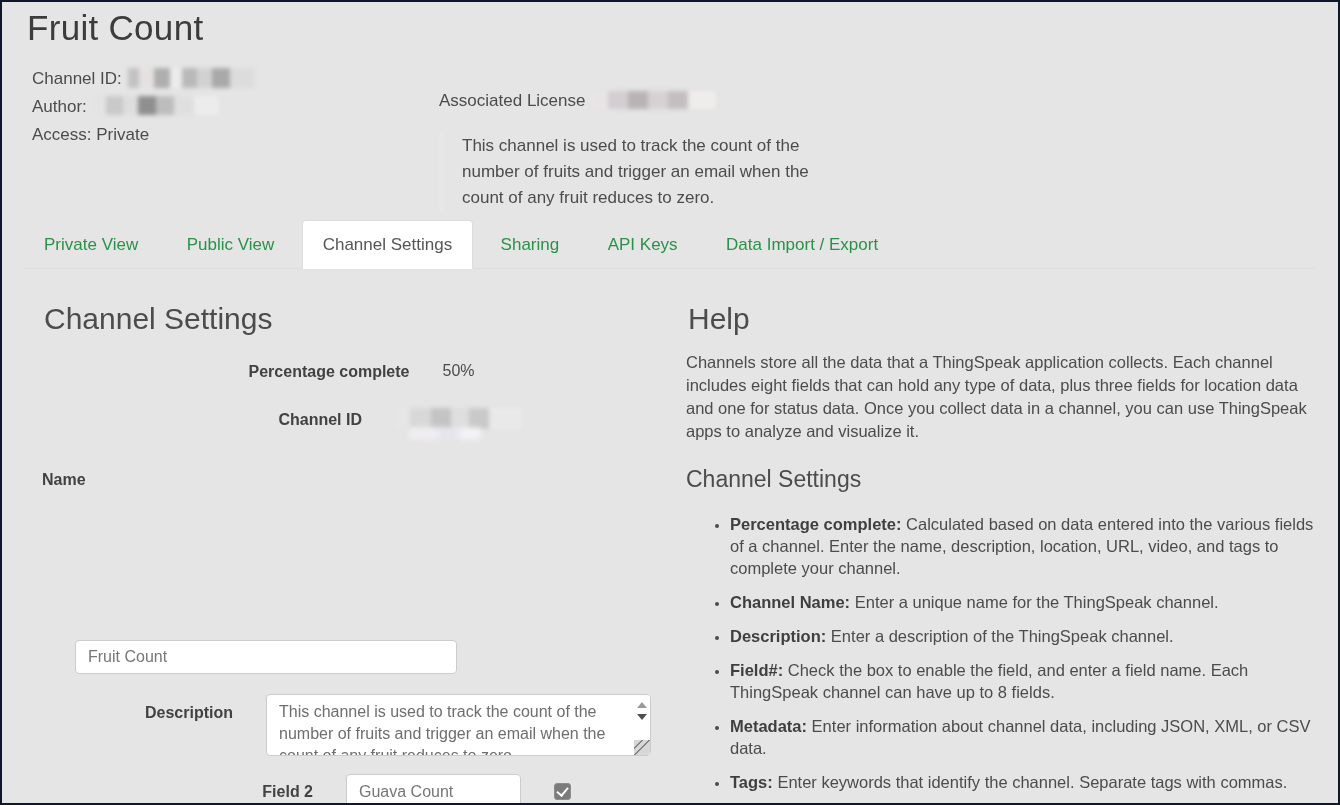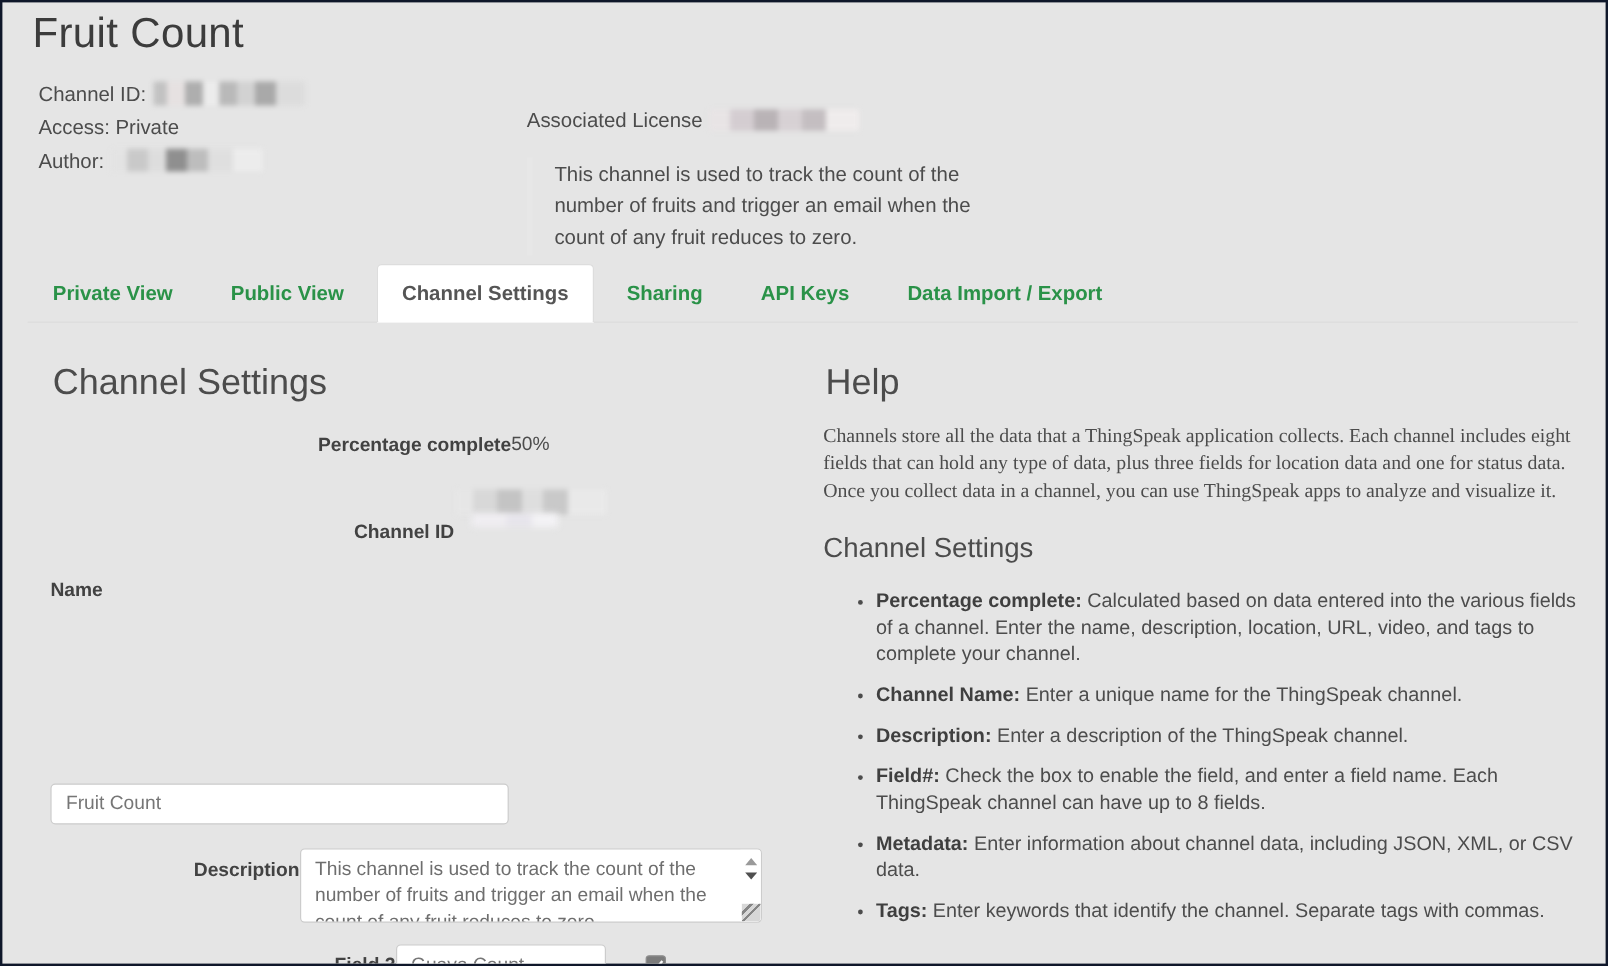--- a/index.html
+++ b/index.html
@@ -35,21 +35,20 @@
     filter:blur(3px); background:linear-gradient(90deg,#f0eef2 0 40%,#e7e5ec 40% 70%,#f4f3f6 70% 100%); }
   blockquote.channel-quote {
     margin:14px 0 0 0; padding:2px 0 2px 18px; border-left:5px solid #e7e7e7;
     width:380px; font-size:17px; line-height:26px; color:#4c4c4c;
   }
 
   
   .tabs {
     position:absolute; left:21px; right:23px; top:218px; height:49px;
     border-bottom:1px solid #ddd;
-    font-weight:bold;
   }
   .tab {
     display:inline-block; padding:13px 20px 12px; margin:0 2px -1px 0;
     font-size:17px; color:#2a9248; text-decoration:none; cursor:pointer;
     border:1px solid transparent; border-radius:4px 4px 0 0; line-height:22px;
   }
   .tab.active {
     background:#fff; color:#555; border-color:#ddd; border-bottom-color:#fff;
   }
 
@@ -57,24 +56,24 @@
   .left-col  { position:absolute; left:40px;  top:290px; width:622px; }
   .right-col { position:absolute; left:684px; top:290px; width:632px; }
   h2.section-heading { margin:10px 0 26px 2px; font-size:30px; font-weight:300; color:#4c4c4c; line-height:34px; }
 
   
   .form-row { display:flex; align-items:flex-start;justify-content:center; }
   .form-label {
     flex:0 0 178px; text-align:right; font-weight:bold; font-size:16px;
     color:#424242; line-height:20px;
   }
-  .form-value { font-size:16px; }
+  .form-value { margin-left:33px; font-size:16px; }
   .row-pc { margin-bottom:26px; }
   .row-cid { margin-bottom:21px; }
-  .row-cid .form-label { padding-top:2px;margin-top:24px; }
+  .row-cid .form-label { padding-top:2px; }
   .row-name { margin-bottom:20px;flex-direction:column; }
   .row-name .form-label { padding-top:8px; }
   .row-desc { margin-bottom:18px; }
   .row-desc .form-label { padding-top:9px; }
   .row-field { margin-bottom:20px; }
   .row-field .form-label { padding-top:8px; }
 
   .text-input {
     width:382px; height:34px; padding:6px 12px; font-size:16px; color:#767676;
     font-family:"Liberation Sans", sans-serif;
@@ -114,43 +113,43 @@
     width:17px; height:17px; border-radius:3px; border:1px solid #8d8d8d;
     background:#7b7b7b; position:relative; cursor:pointer; flex-shrink:0;
   }
   .checkbox:checked::after {
     content:""; position:absolute; left:4px; top:1px; width:5px; height:9px;
     border:solid #fff; border-width:0 2.5px 2.5px 0; transform:rotate(40deg);
   }
 
   
   .right-col h2.section-heading { margin-bottom:0; }
-  .help-intro { margin:15px 0 0 0; font-size:16.5px; line-height:23px; color:#4c4c4c;font-family:Liberation Serif, serif; }
+  .help-intro { margin:15px 0 0 0; font-size:16.5px; line-height:23px; color:#4c4c4c; }
   .help-sub { margin:23px 0 0 0; font-size:23px; font-weight:400; color:#4c4c4c; }
   .help-list { margin:20px 0 0 0; padding-left:44px; }
   .help-list li { margin-bottom:12px; font-size:16.5px; line-height:22px; color:#4c4c4c; }
   .help-list li::marker { font-size:13px; }
   .help-list strong { color:#3f3f3f; }
 </style>
 </head>
 <body>
 
 <div class="page">
 
   <h1 class="page-title">Fruit Count</h1>
 
   <div class="meta-left">
     <div class="meta-line">
       <span>Channel ID:</span><span class="blur blur-a"></span>
     </div>
     <div class="meta-line">
+      <span>Author:</span><span class="blur blur-b"></span>
+    </div>
+    <div class="meta-line">
       <span>Access: Private</span>
-    </div>
-    <div class="meta-line">
-      <span>Author:</span><span class="blur blur-b"></span>
     </div>
   </div>
 
   <div class="meta-right">
     <div class="meta-line">
       <span>Associated License</span><span class="blur blur-c"></span>
     </div>
     <blockquote class="channel-quote">This channel is used to track the count of the number of fruits and trigger an email when the count of any fruit reduces to zero.</blockquote>
   </div>
 

